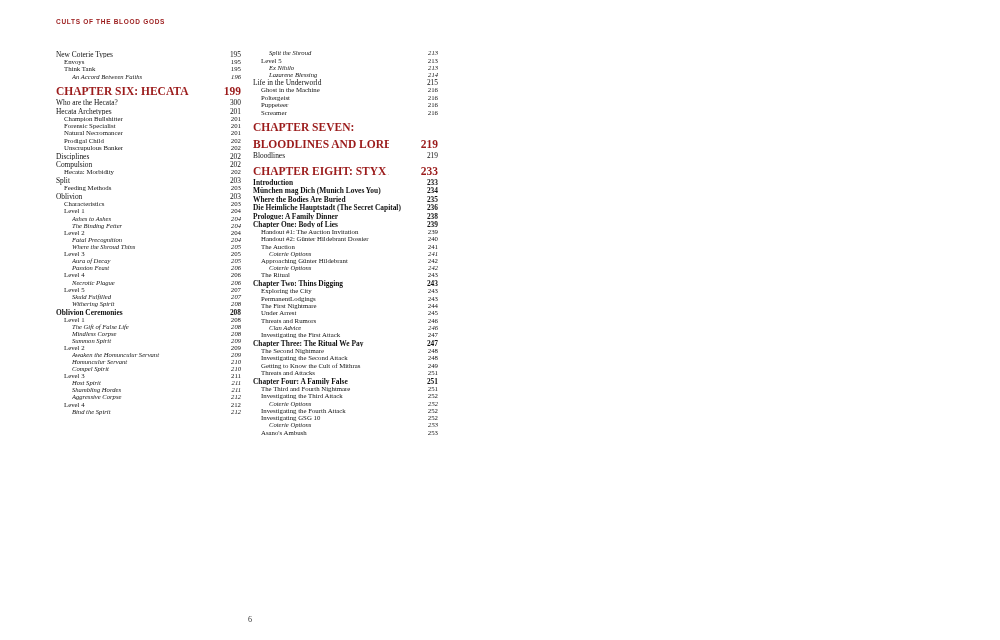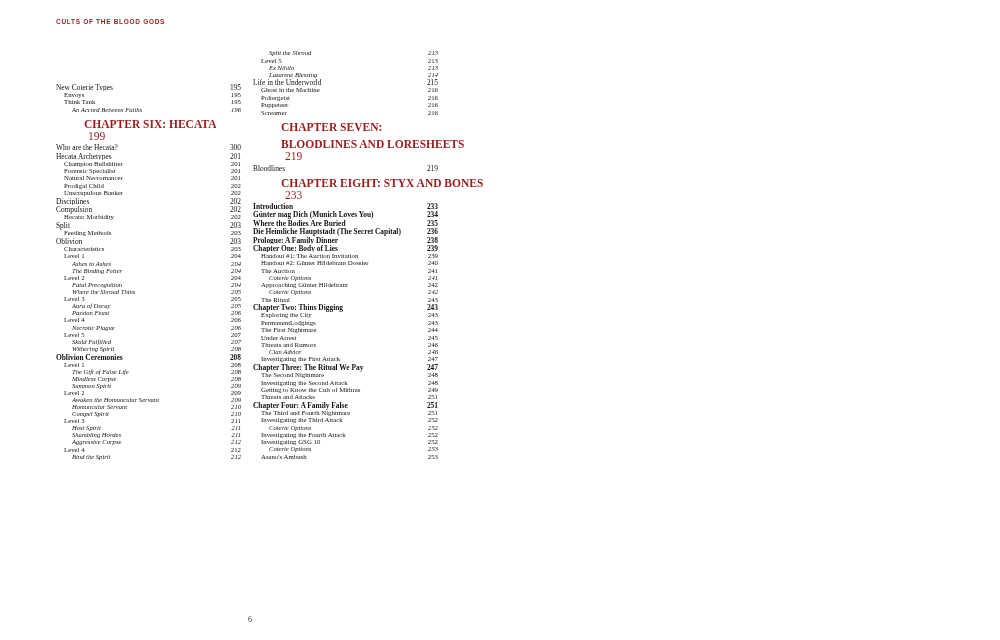--- a/index.html
+++ b/index.html
@@ -37,21 +37,20 @@
     font-size:8px;
     color:#333;
   }
   .folio.left{left:248px;}
 
   .columns{
     position:absolute;
     top:50px;
     display:flex;
     gap:12px;
-    align-items:flex-end;
   }
   .columns.left{left:56px;}
   .col{
     width:185px;
   }
 
   .entry{
     display:flex;
     align-items:baseline;
     line-height:1.0;
@@ -77,23 +76,22 @@
   .bold{ font-weight:bold; }
 
   .chapter{
     font-family:"Liberation Serif", serif;
     font-weight:bold;
     font-size:11.5px;
     color:#9b1b1b;
     line-height:1.05;
     margin-top:5px;
     margin-bottom:2px;
-    flex-direction:column;
-  }
-  .chapter .pg{ color:#9b1b1b; font-weight:normal;margin-left:28px; }
+  }
+  .chapter .pg{ color:#9b1b1b; font-weight:bold;margin-left:28px; }
 </style>
 </head>
 <body>
 
 <div class="page">
 
   <div class="half">
     <div class="running-head">CULTS OF THE BLOOD GODS</div>
     <div class="columns left">
       <div class="col">
@@ -341,21 +339,21 @@
           </div>
           <div class="entry chapter">
             <span class="label">CHAPTER EIGHT: STYX AND BONES</span>
             <span class="pg">233</span>
           </div>
           <div class="entry lvl0 bold">
             <span class="label">Introduction</span>
             <span class="pg">233</span>
           </div>
           <div class="entry lvl0 bold">
-            <span class="label">Günter mag Dich (Munich Loves You)</span>
+            <span class="label">München mag Dich (Munich Loves You)</span>
             <span class="pg">234</span>
           </div>
           <div class="entry lvl0 bold">
             <span class="label">Where the Bodies Are Buried</span>
             <span class="pg">235</span>
           </div>
           <div class="entry lvl0 bold">
             <span class="label">Die Heimliche Hauptstadt (The Secret Capital)</span>
             <span class="pg">236</span>
           </div>

